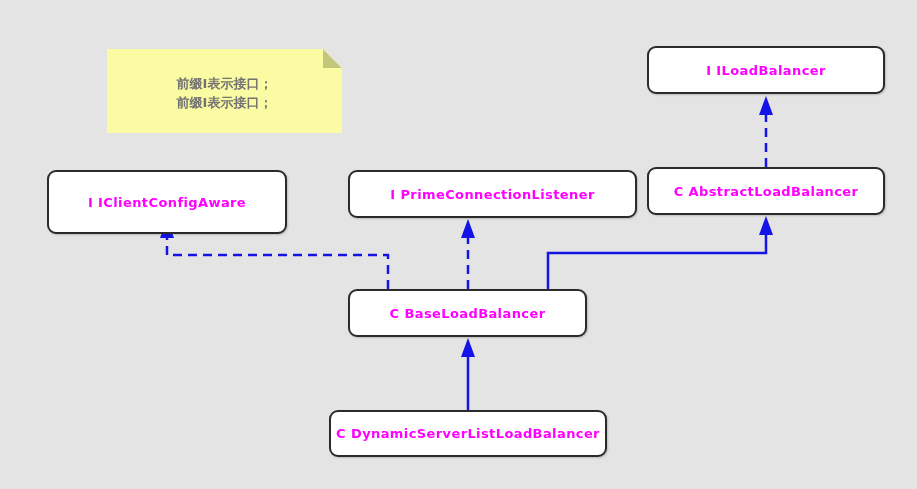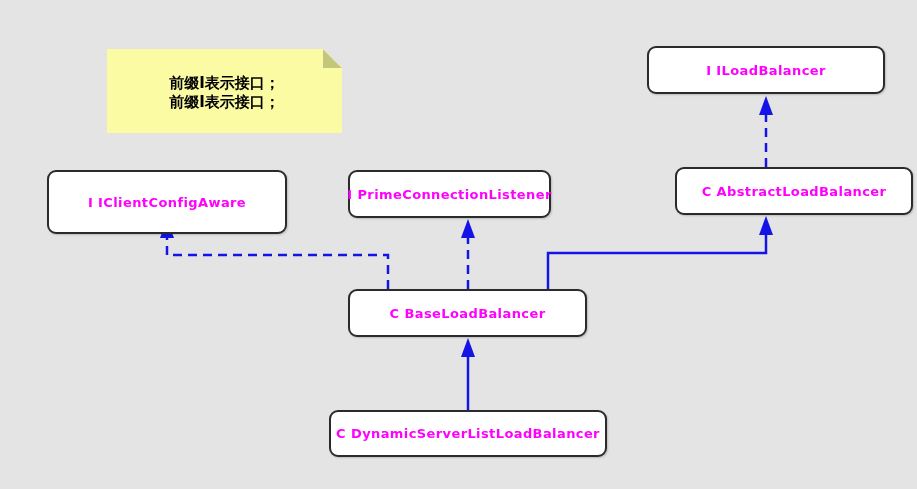--- a/index.html
+++ b/index.html
@@ -45,23 +45,23 @@
     box-shadow:1px 1px 2px rgba(0,0,0,0.2);
   }
   .note .fold{
     position:absolute;
     top:0;right:0;
     width:19px;height:19px;
     background:#c3c77c;
     clip-path:polygon(0 0, 100% 100%, 0 100%);
   }
   .note-line{
-    color:#000000;
+    color:#737373;
     font-weight:bold;
-    font-size:15px;
+    font-size:13px;
     line-height:19px;
     text-align:left;
     white-space:nowrap;
   }
   svg.edges{position:absolute;left:0;top:0;pointer-events:none;}
   .edge-solid{fill:none;stroke:#1414e6;stroke-width:2.5;}
   .edge-dashed{fill:none;stroke:#1414e6;stroke-width:2.5;stroke-dasharray:9 6;}
   .arrowhead{fill:#1414e6;stroke:none;}
 </style>
 </head>
@@ -90,29 +90,29 @@
   <div class="note">
     <div class="fold"></div>
     <div class="note-line">前缀I表示接口；</div>
     <div class="note-line">前缀I表示接口；</div>
   </div>
 
   <div class="node" style="left:647px;top:46px;width:238px;height:48px">
     <span>I ILoadBalancer</span>
   </div>
 
-  <div class="node" style="left:675px;top:167px;width:238px;height:48px">
+  <div class="node" style="left:647px;top:167px;width:238px;height:48px">
     <span>C AbstractLoadBalancer</span>
   </div>
 
   <div class="node" style="left:47px;top:170px;width:240px;height:64px">
     <span>I IClientConfigAware</span>
   </div>
 
-  <div class="node" style="left:348px;top:170px;width:203px;height:48px">
+  <div class="node" style="left:348px;top:170px;width:289px;height:48px">
     <span>I PrimeConnectionListener</span>
   </div>
 
   <div class="node" style="left:329px;top:410px;width:278px;height:47px">
     <span>C DynamicServerListLoadBalancer</span>
   </div>
 
   <div class="node" style="left:348px;top:289px;width:239px;height:48px">
     <span>C BaseLoadBalancer</span>
   </div>

